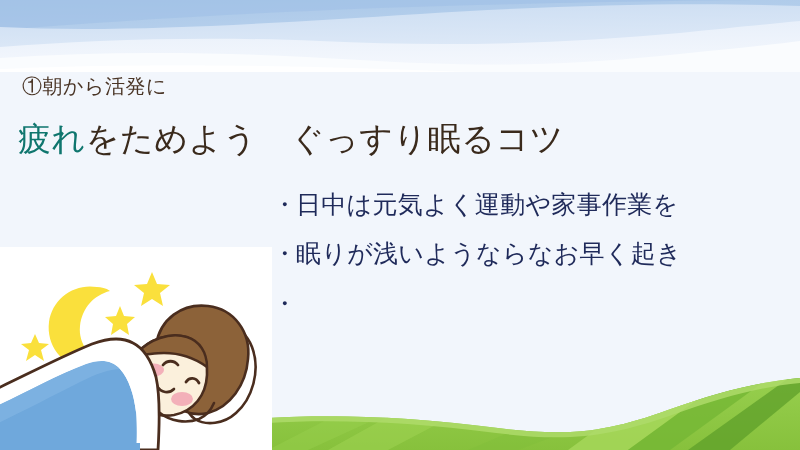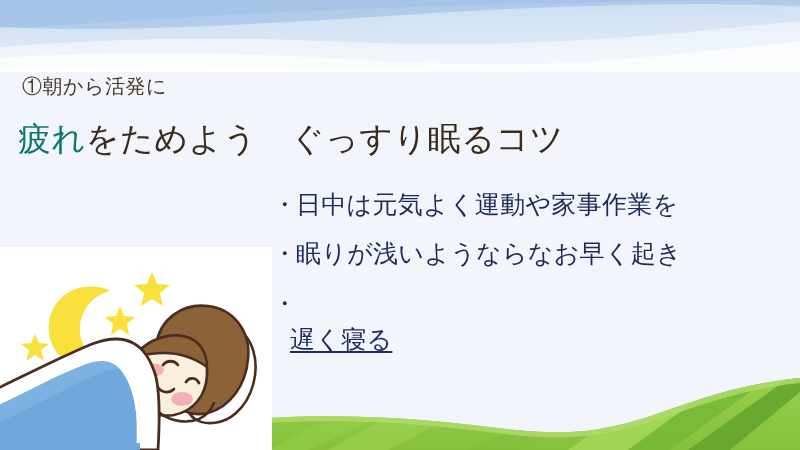--- a/index.html
+++ b/index.html
@@ -127,21 +127,21 @@
       <span class="btext">日中は元気よく運動や家事作業を</span>
     </div>
 
     <div class="bullet">
       <span class="marker">・</span>
       <span class="btext">眠りが浅いようならなお早く起き</span>
     </div>
 
     <div class="bullet third">
       <span class="marker">・</span>
-      <span class="btext"><br><span class="underlined">遅く寝る</span></span>
+      <span class="btext"><br></span>
     </div>
 
   </div>
 
   <div class="bottom-hills">
     <svg viewBox="0 0 532 80" preserveAspectRatio="none" xmlns="http://www.w3.org/2000/svg">
       <defs>
         <clipPath id="hillClip">
           <path d="M0,48 C60,44 140,46 230,58 C300,67 340,62 400,40 C450,22 490,12 532,8 L532,80 L0,80 Z"></path>
         </clipPath>

